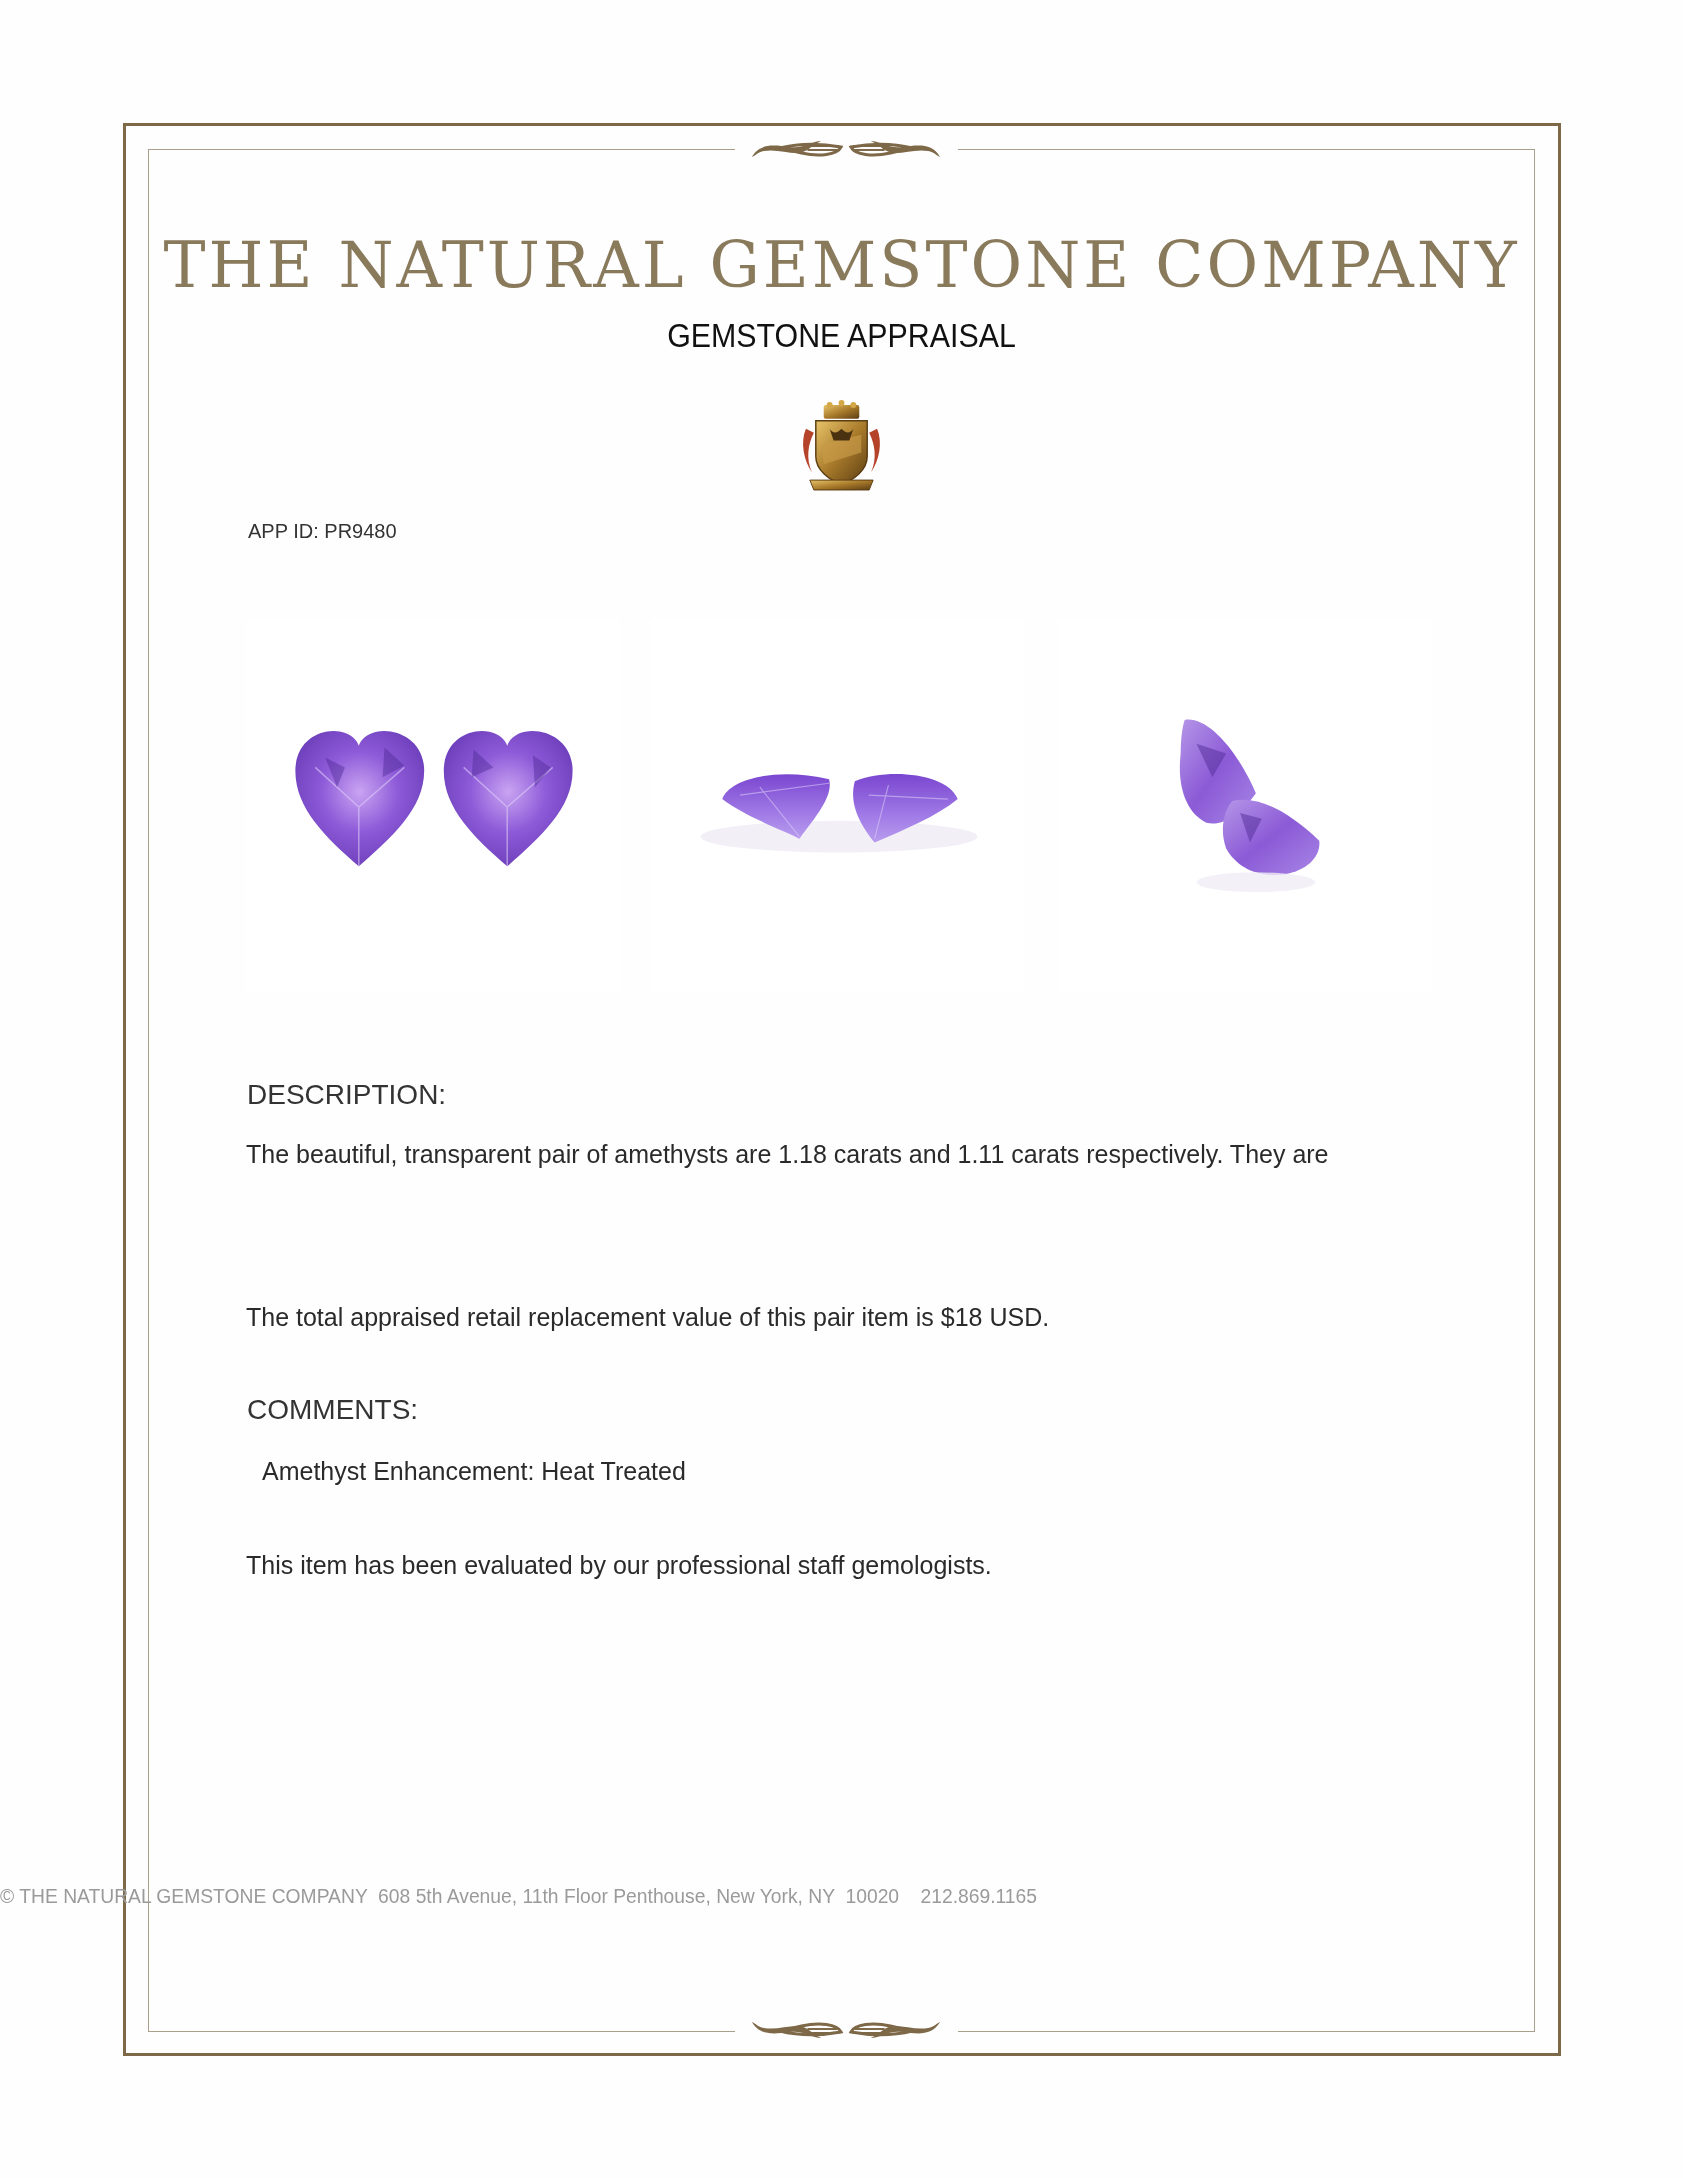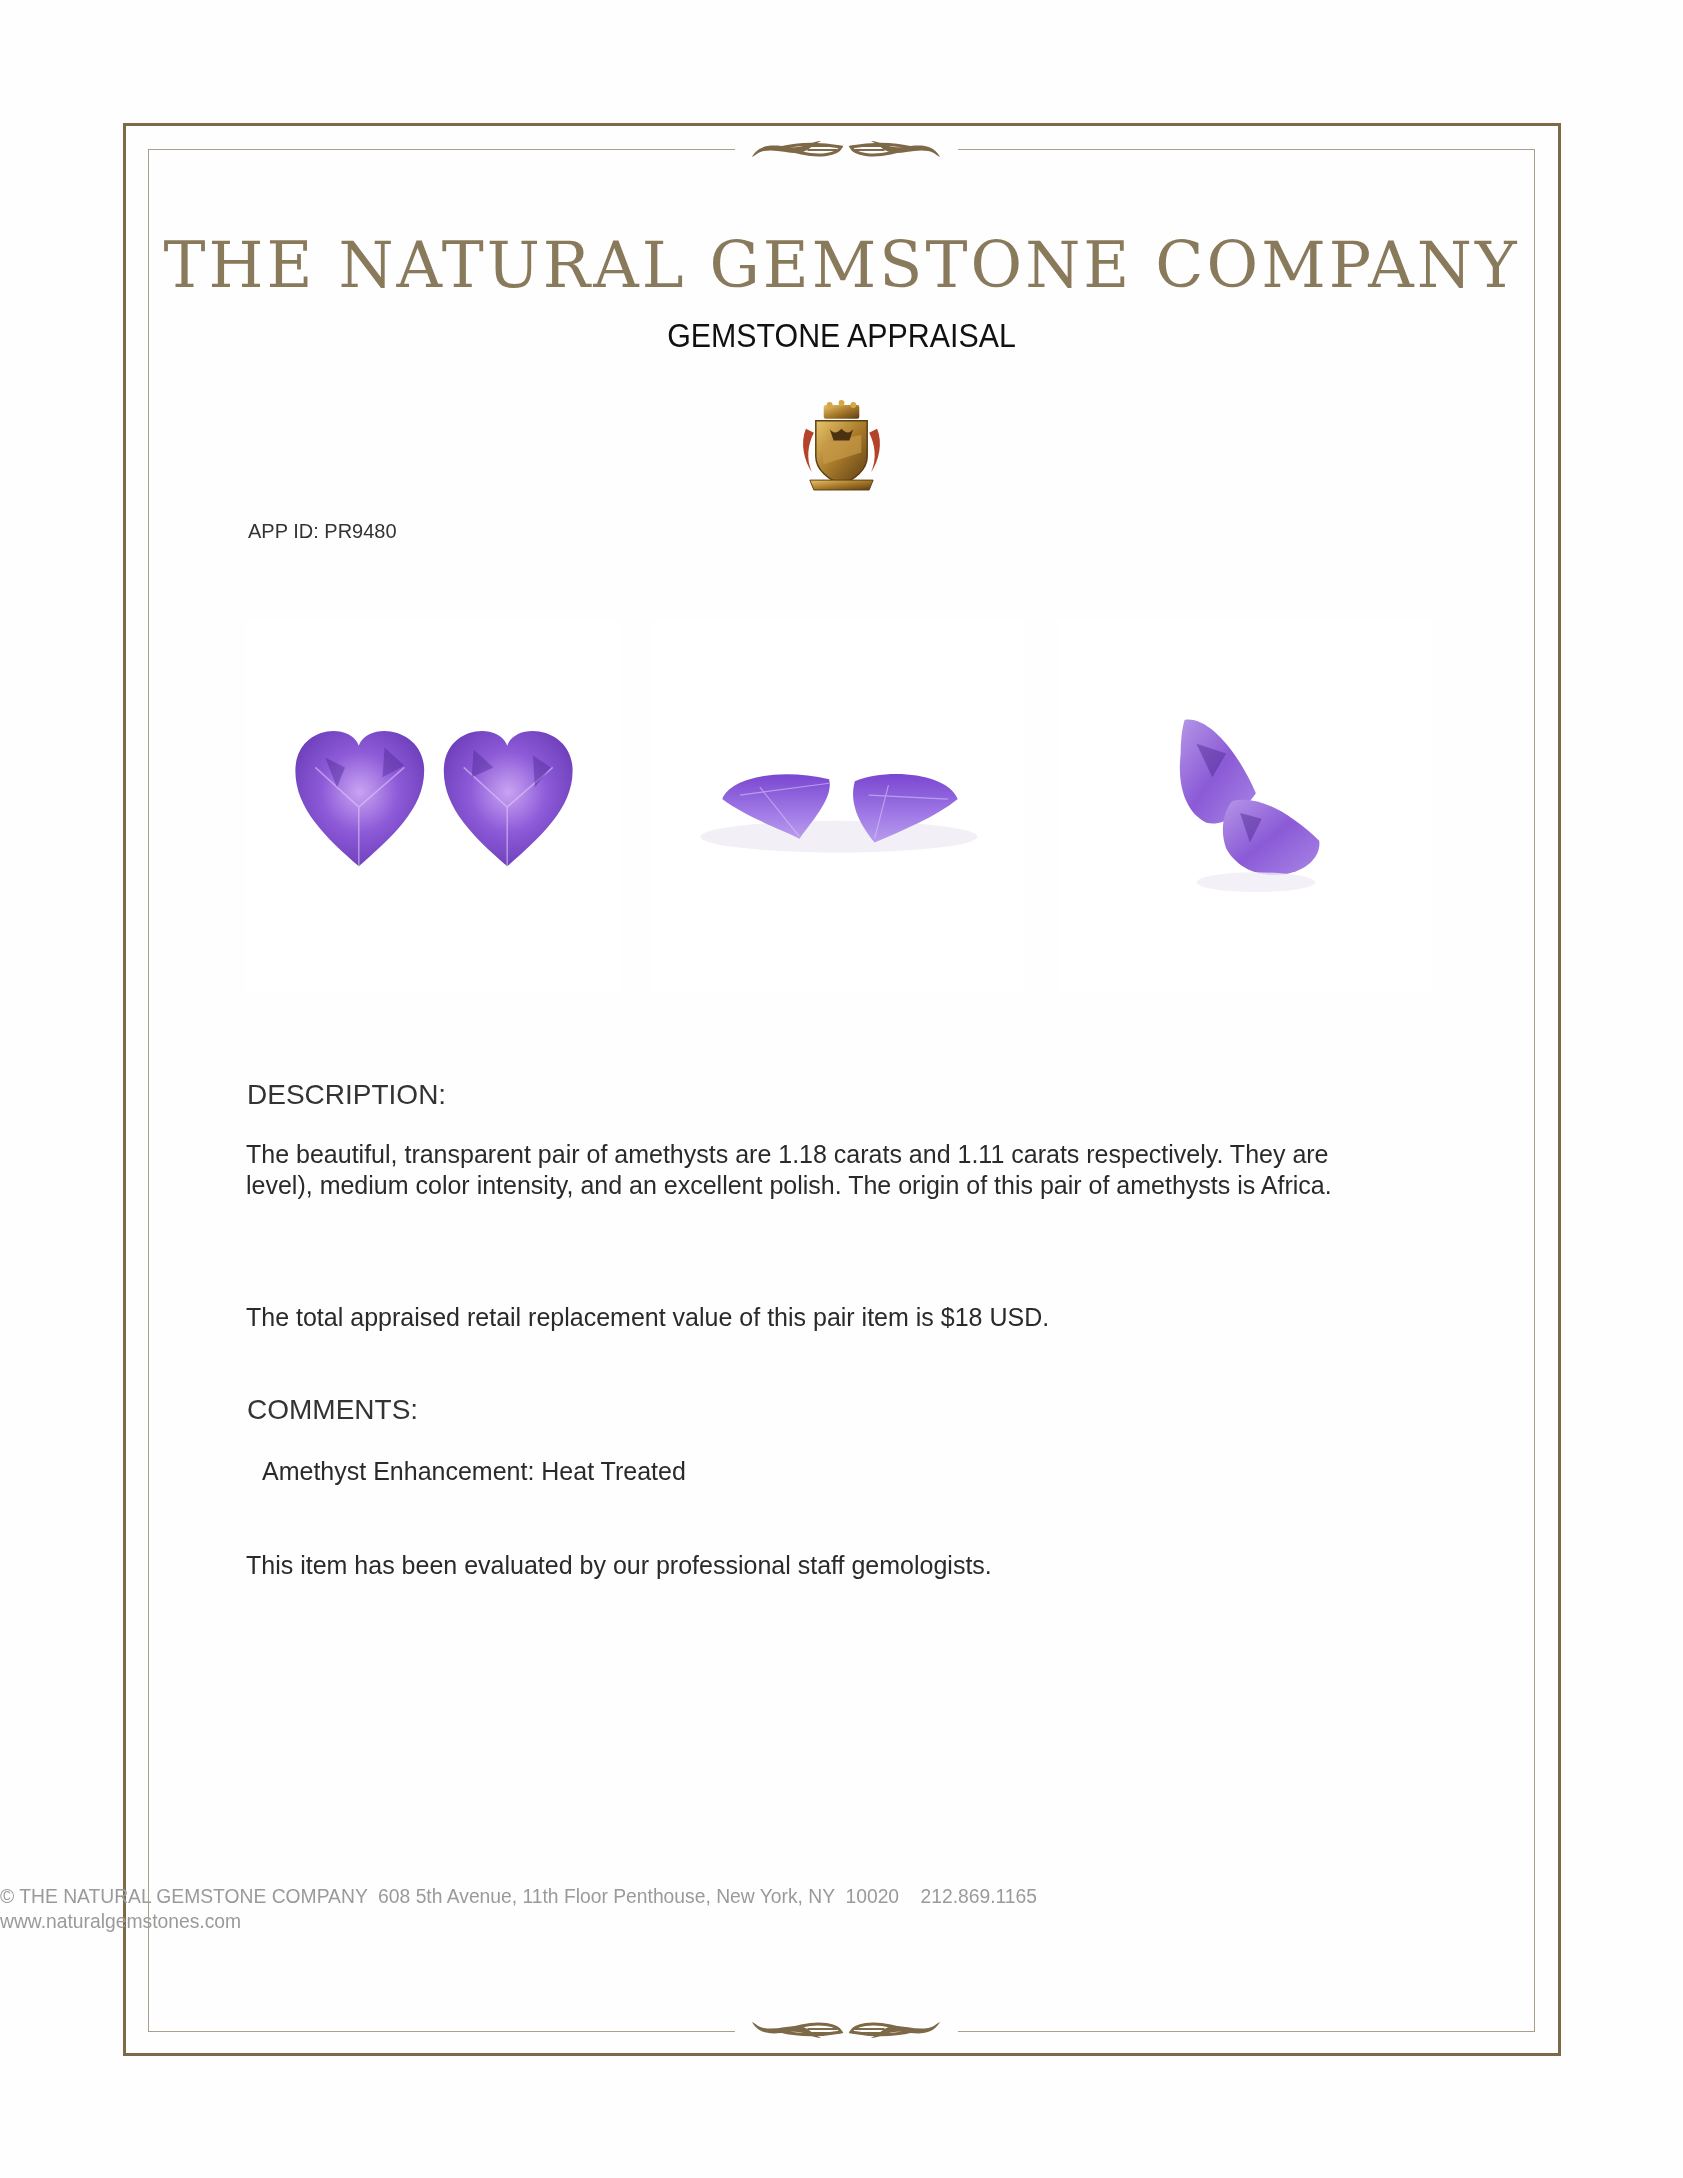--- a/index.html
+++ b/index.html
@@ -133,31 +133,29 @@
       <path d="M140 126 L170 136 L156 160Z"></path>
         <path d="M184 196 L206 202 L194 226Z"></path>
     </g>
     <ellipse cx="200" cy="266" rx="60" ry="10" fill="#f0ecf6" opacity="0.8"></ellipse>
   </svg>
 </div>
 
 <div class="section-label lbl-desc">DESCRIPTION:</div>
 <div class="para desc-body">
   <div>The beautiful, transparent pair of amethysts are 1.18 carats and 1.11 carats respectively. They are</div>
-  <div>level), medium color intensity, and an excellent polish. The origin of this pair of amethysts is Africa.</div>
 </div>
 <div class="para desc-value">The total appraised retail replacement value of this pair item is $18 USD.</div>
 
 <div class="section-label lbl-comments">COMMENTS:</div>
 <div class="para comment-1">Amethyst Enhancement: Heat Treated</div>
 <div class="para comment-2">This item has been evaluated by our professional staff gemologists.</div>
 
 <div class="footer">
   <div><span>© THE NATURAL GEMSTONE COMPANY  608 5th Avenue, 11th Floor Penthouse, New York, NY  10020    212.869.1165</span></div>
-  <div><span>www.naturalgemstones.com</span></div>
 </div>
 
 <svg class="ornament ornament-bot" viewBox="0 0 194 26">
   <g fill="#7d6848" transform="translate(0,26) scale(1,-1)">
     <path d="M2 22 C10 8 24 10 40 12 C55 14 62 6 72 6 C62 10 58 18 48 18 C36 18 26 14 14 16 C8 17 5 21 2 22Z"></path>
     <path d="M30 13 C50 8 70 8 92 12 C88 20 70 22 52 18 C44 16 36 14 30 13Z" fill="none" stroke="#7d6848" stroke-width="3"></path>
     <rect x="58" y="10" width="32" height="2"></rect>
     <rect x="58" y="14" width="30" height="2"></rect>
     <path d="M192 22 C184 8 170 10 154 12 C139 14 132 6 122 6 C132 10 136 18 146 18 C158 18 168 14 180 16 C186 17 189 21 192 22Z"></path>
     <path d="M164 13 C144 8 124 8 102 12 C106 20 124 22 142 18 C150 16 158 14 164 13Z" fill="none" stroke="#7d6848" stroke-width="3"></path>

